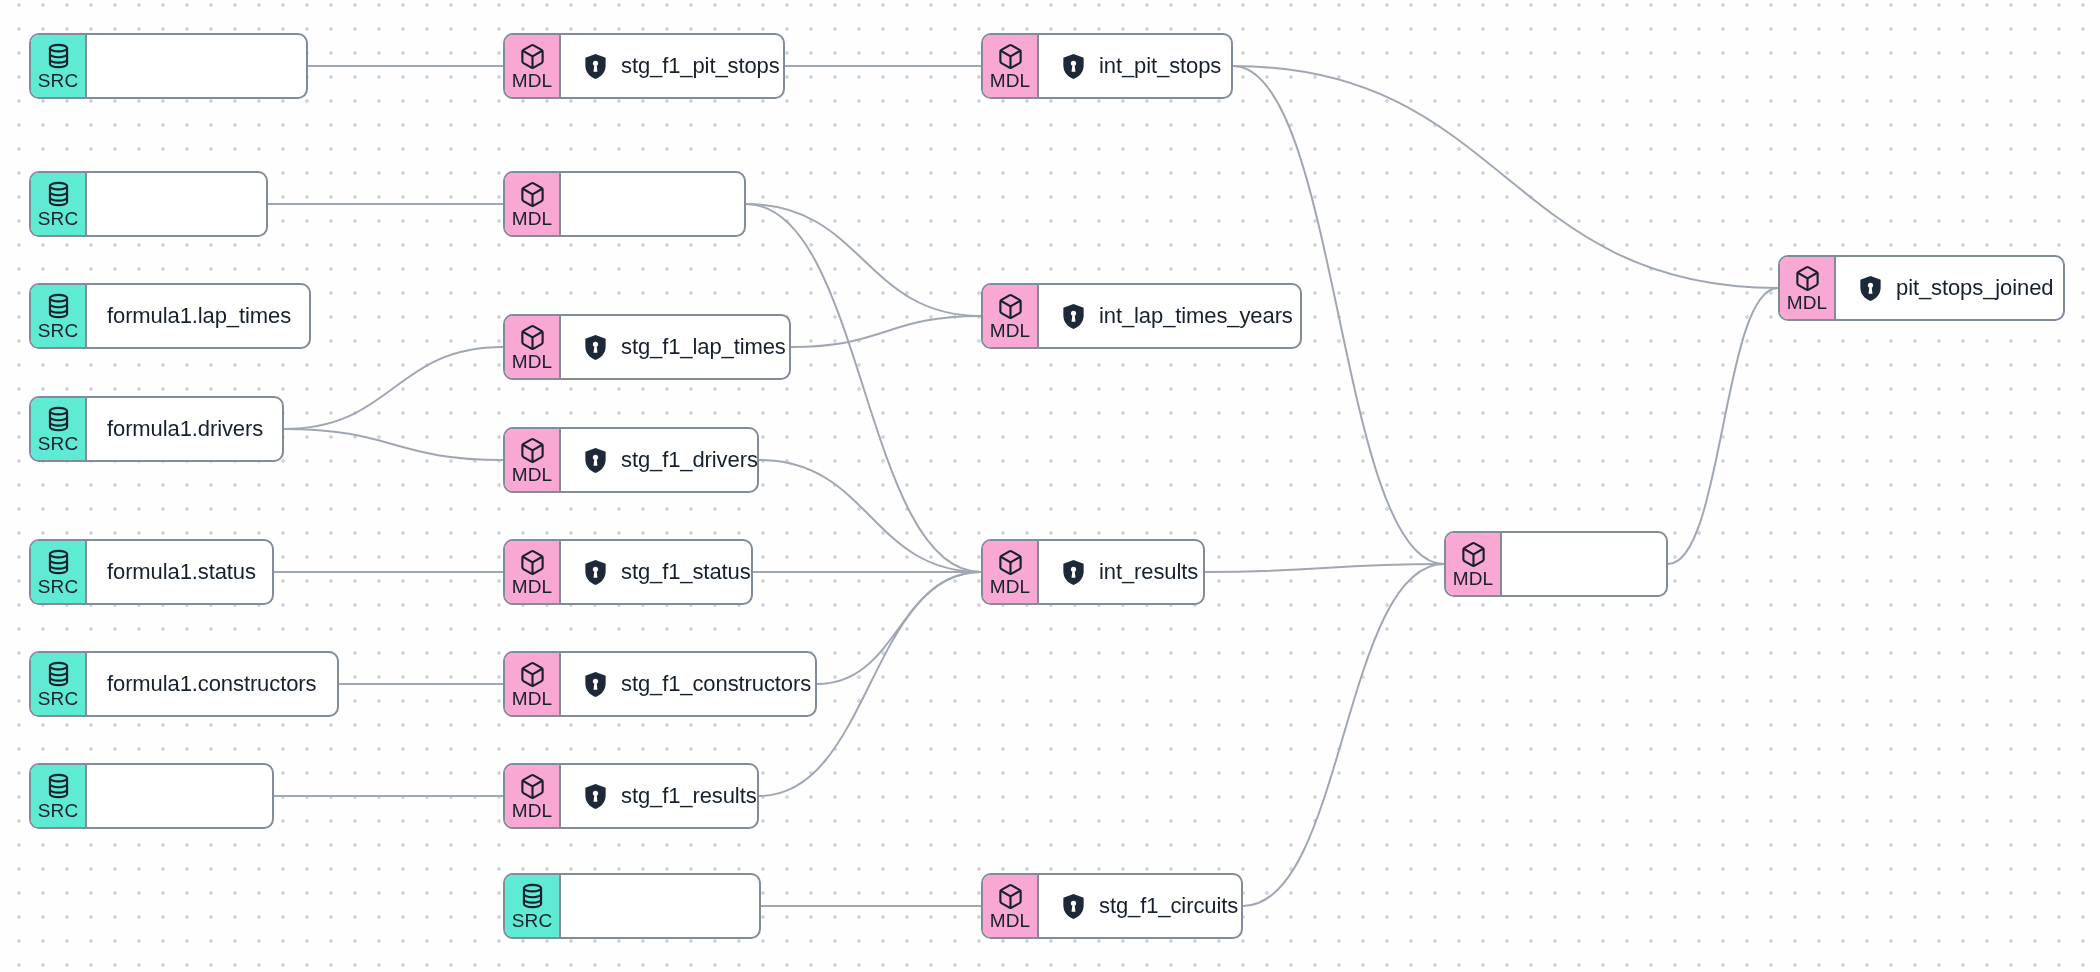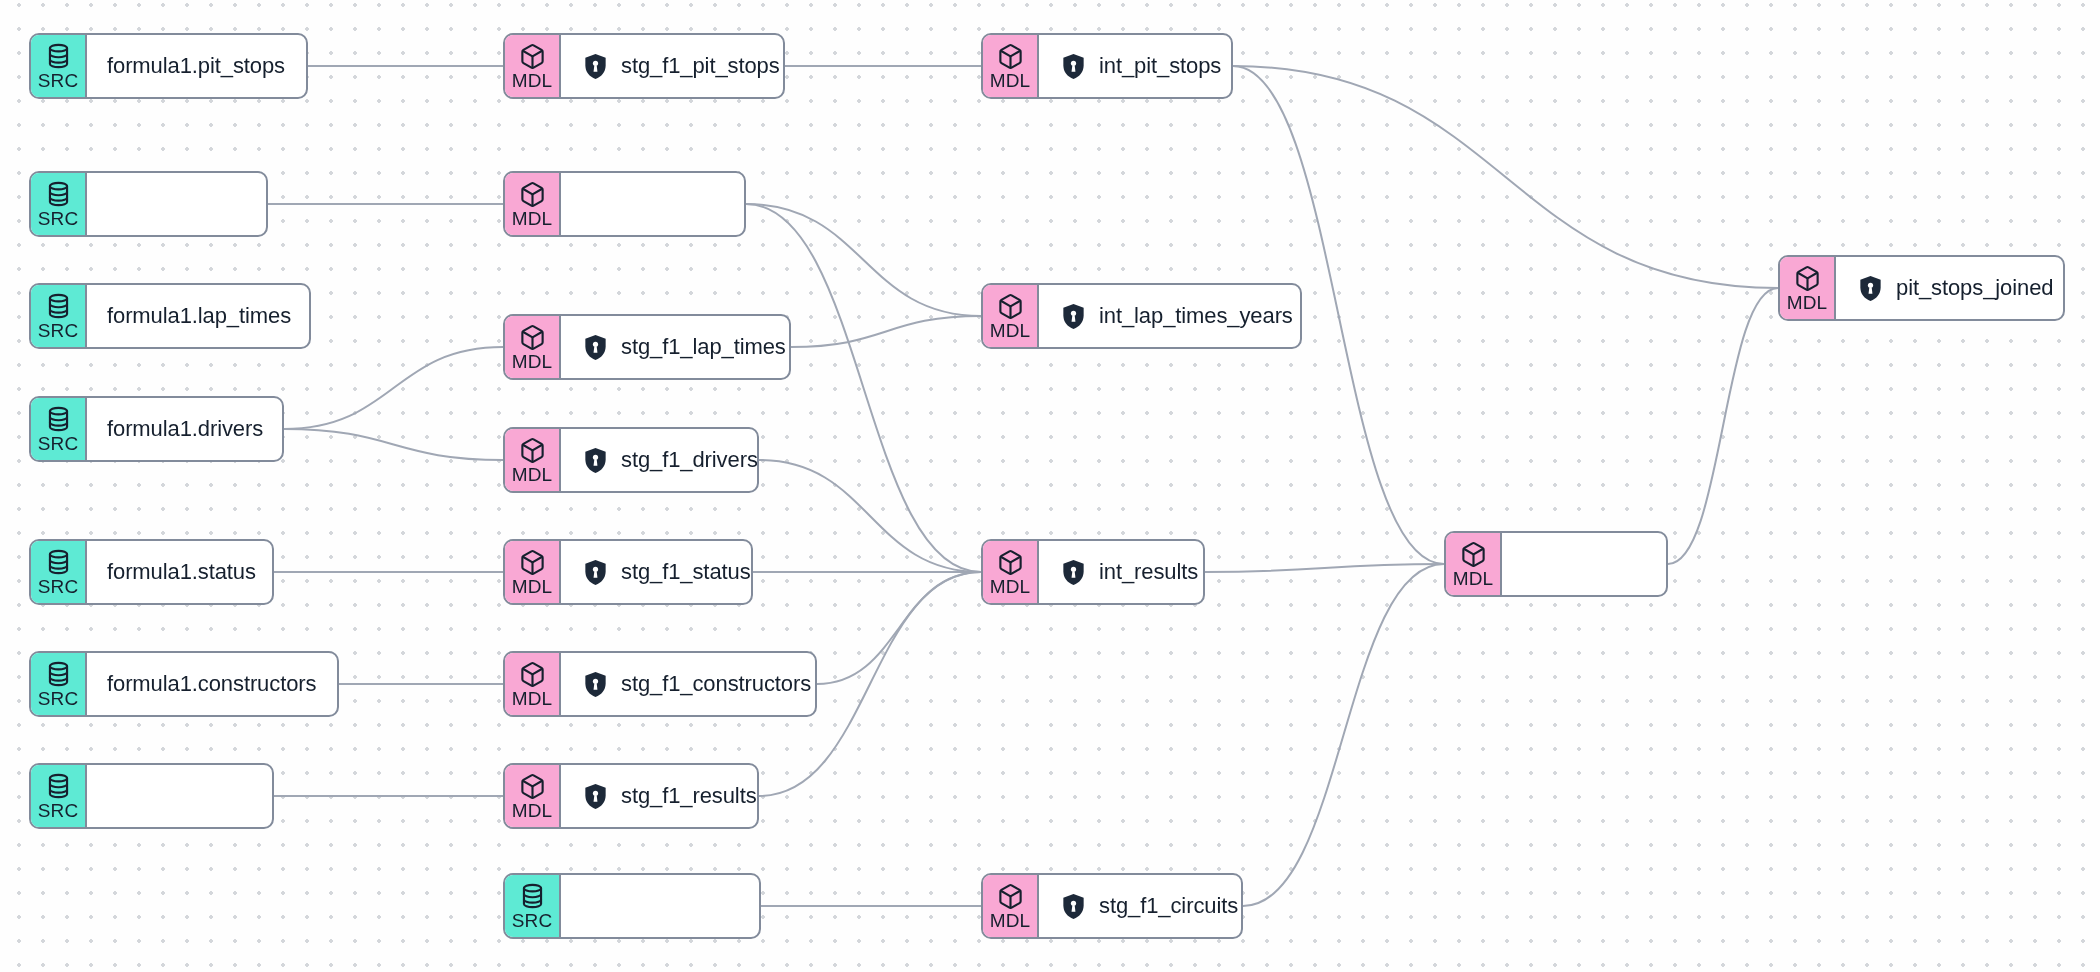--- a/index.html
+++ b/index.html
@@ -106,23 +106,20 @@
 <div class="node src" style="left: 29px; top: 33px; width: 279px; height: 66px;">
       <div class="badge">
         <span class="bicon"><svg viewBox="0 0 24 24" width="27" height="27" fill="none" stroke="#16202e" stroke-width="1.9" stroke-linecap="round">
             <ellipse cx="12" cy="4.6" rx="7.6" ry="2.9"></ellipse>
             <path d="M4.4 4.6v14c0 1.6 3.4 2.9 7.6 2.9s7.6-1.3 7.6-2.9v-14"></path>
             <path d="M4.4 9.8c0 1.6 3.4 2.9 7.6 2.9s7.6-1.3 7.6-2.9"></path>
             <path d="M4.4 14.6c0 1.6 3.4 2.9 7.6 2.9s7.6-1.3 7.6-2.9"></path>
           </svg></span>
         <span class="blabel">SRC</span>
       </div>
-      <div class="body">
-        <span class="nlabel">formula1.pit_stops</span>
-      </div>
     </div>
     <div class="node mdl" style="left: 503px; top: 33px; width: 282px; height: 66px;">
       <div class="badge">
         <span class="bicon"><svg viewBox="0 0 24 24" width="27" height="27" fill="none" stroke="#16202e" stroke-width="1.9" stroke-linejoin="round" stroke-linecap="round">
             <path d="M21 16.2V7.8a1.9 1.9 0 0 0-.95-1.64l-7.1-4.1a1.9 1.9 0 0 0-1.9 0l-7.1 4.1A1.9 1.9 0 0 0 3 7.8v8.4a1.9 1.9 0 0 0 .95 1.64l7.1 4.1a1.9 1.9 0 0 0 1.9 0l7.1-4.1A1.9 1.9 0 0 0 21 16.2z"></path>
             <polyline points="3.4,6.9 12,11.9 20.6,6.9"></polyline>
             <line x1="12" y1="21.9" x2="12" y2="11.9"></line>
           </svg></span>
         <span class="blabel">MDL</span>
       </div>

